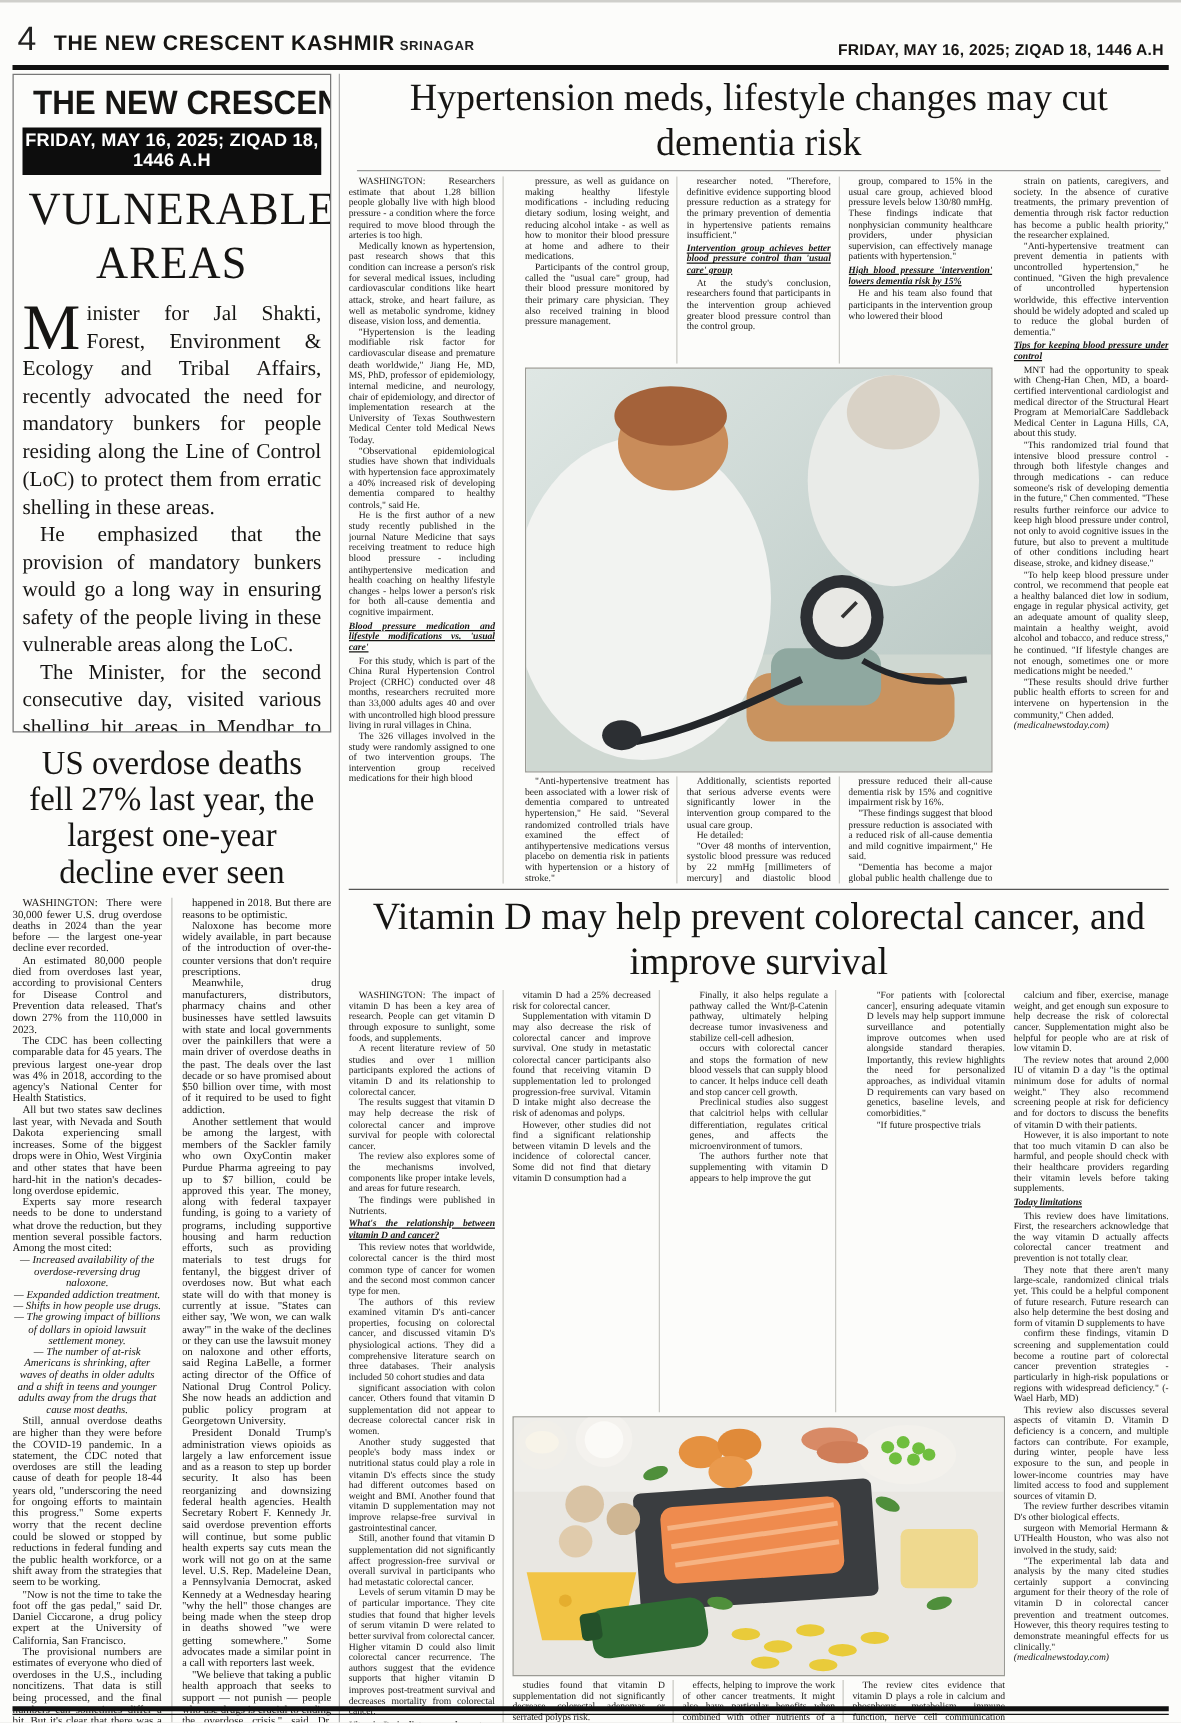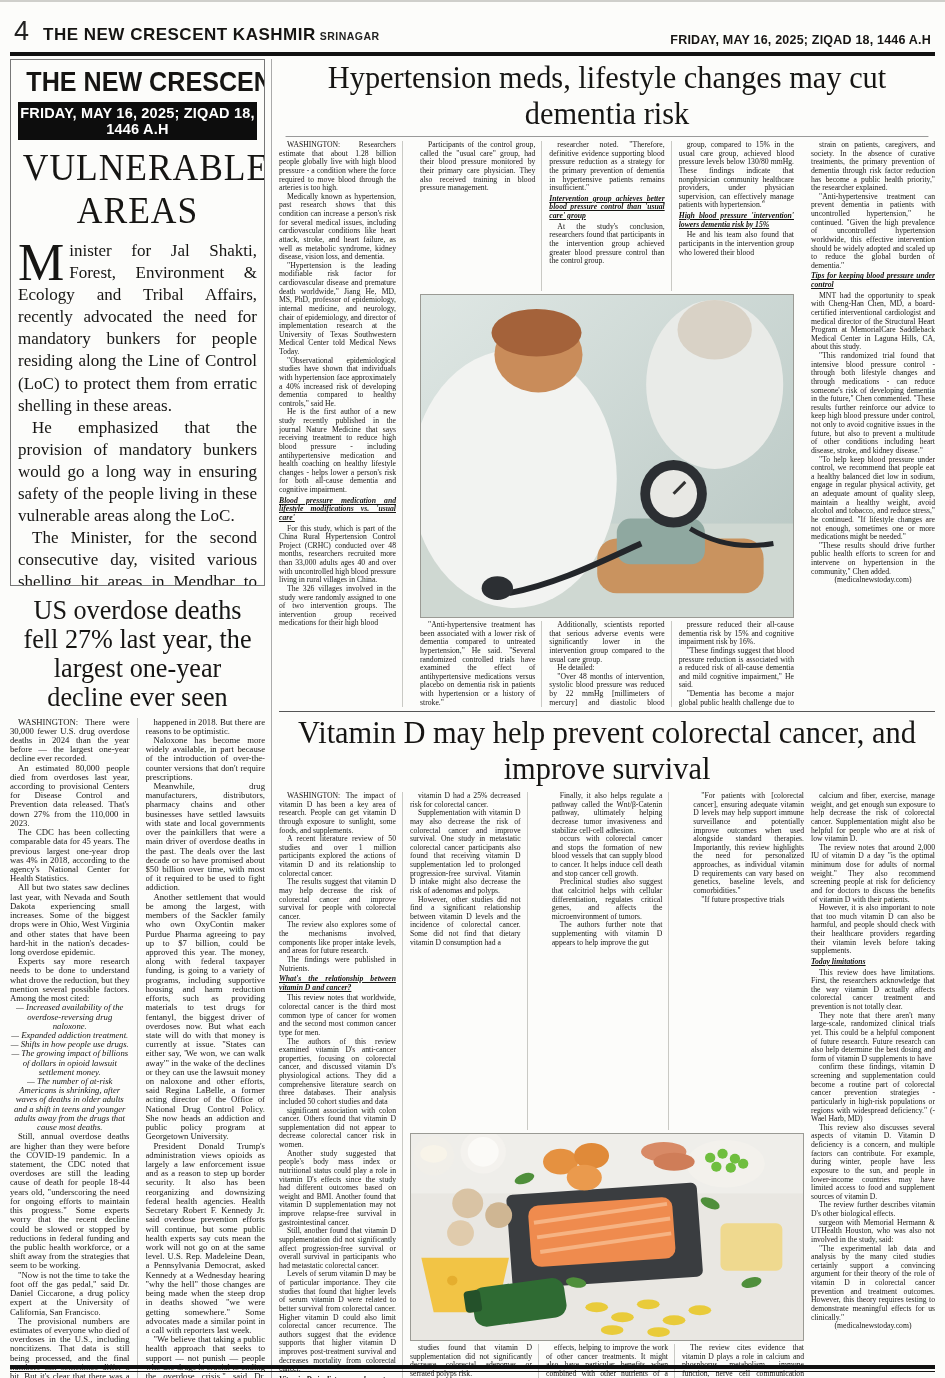--- a/index.html
+++ b/index.html
@@ -40,21 +40,21 @@
   
   .ovr-headline { font-size:27px; line-height:1.07; text-align:center; font-weight:400;
                   margin:10px 2px 6px 2px; transform:scaleX(.97); }
   .ovr-cols { display:flex; gap:8px; height:662px; overflow:hidden; }
   .ovr-col { flex:1; font-size:8.7px; line-height:1.06; text-align:justify; overflow:hidden; }
   .ovr-col:first-child { border-right:1px solid #c2c2be; padding-right:7px; }
 
   
   .para { text-indent:8px; }
   .para.em-line { font-style:italic; text-align:center; text-indent:0; }
-  .para.sig { text-align:center; text-indent:0; }
+  .para.sig { font-style:italic; text-align:left; text-indent:0; }
   .subhead { font-style:italic; font-weight:bold; text-decoration:underline; font-size:inherit; margin:2px 0; }
 
   
   .hyp-headline { font-size:31px; text-align:center; font-weight:400; margin:1px 0 4px 0;
                   border-bottom:1px solid #999; padding-bottom:4px; transform:scaleX(.98); }
   .hyp-body { display:flex; gap:17px; height:566px; overflow:hidden; }
   .hyp-body .col, .vit-body .col { font-size:7.7px; line-height:1.12; text-align:justify; overflow:hidden; }
   .hyp-c1, .hyp-c5 { width:124px; flex:none; }
   .hyp-mid { flex:1; display:flex; flex-direction:column; gap:3px; }
   .hyp-mid-top { display:flex; gap:7px; height:150px; overflow:hidden; }
@@ -150,20 +150,21 @@
             <p class="para">"Hypertension is the leading modifiable risk factor for cardiovascular disease and premature death worldwide," Jiang He, MD, MS, PhD, professor of epidemiology, internal medicine, and neurology, chair of epidemiology, and director of implementation research at the University of Texas Southwestern Medical Center told Medical News Today.</p>
             <p class="para">"Observational epidemiological studies have shown that individuals with hypertension face approximately a 40% increased risk of developing dementia compared to healthy controls," said He.</p>
             <p class="para">He is the first author of a new study recently published in the journal Nature Medicine that says receiving treatment to reduce high blood pressure - including antihypertensive medication and health coaching on healthy lifestyle changes - helps lower a person's risk for both all-cause dementia and cognitive impairment.</p>
             <h4 class="subhead">Blood pressure medication and lifestyle modifications vs. 'usual care'</h4>
             <p class="para">For this study, which is part of the China Rural Hypertension Control Project (CRHC) conducted over 48 months, researchers recruited more than 33,000 adults ages 40 and over with uncontrolled high blood pressure living in rural villages in China.</p>
             <p class="para">The 326 villages involved in the study were randomly assigned to one of two intervention groups. The intervention group received medications for their high blood</p>
           </div>
         <div class="hyp-mid">
           <div class="hyp-mid-top">
             <div class="col colrule">
+                <p class="para">pressure, as well as guidance on making healthy lifestyle modifications - including reducing dietary sodium, losing weight, and reducing alcohol intake - as well as how to monitor their blood pressure at home and adhere to their medications.</p>
                 <p class="para">Participants of the control group, called the "usual care" group, had their blood pressure monitored by their primary care physician. They also received training in blood pressure management.</p>
               </div>
             <div class="col colrule">
                 <p class="para">researcher noted. "Therefore, definitive evidence supporting blood pressure reduction as a strategy for the primary prevention of dementia in hypertensive patients remains insufficient."</p>
                 <h4 class="subhead">Intervention group achieves better blood pressure control than 'usual care' group</h4>
                 <p class="para">At the study's conclusion, researchers found that participants in the intervention group achieved greater blood pressure control than the control group.</p>
               </div>
             <div class="col">
                 <p class="para">group, compared to 15% in the usual care group, achieved blood pressure levels below 130/80 mmHg. These findings indicate that nonphysician community healthcare providers, under physician supervision, can effectively manage patients with hypertension."</p>
                 <h4 class="subhead">High blood pressure 'intervention' lowers dementia risk by 15%</h4>

